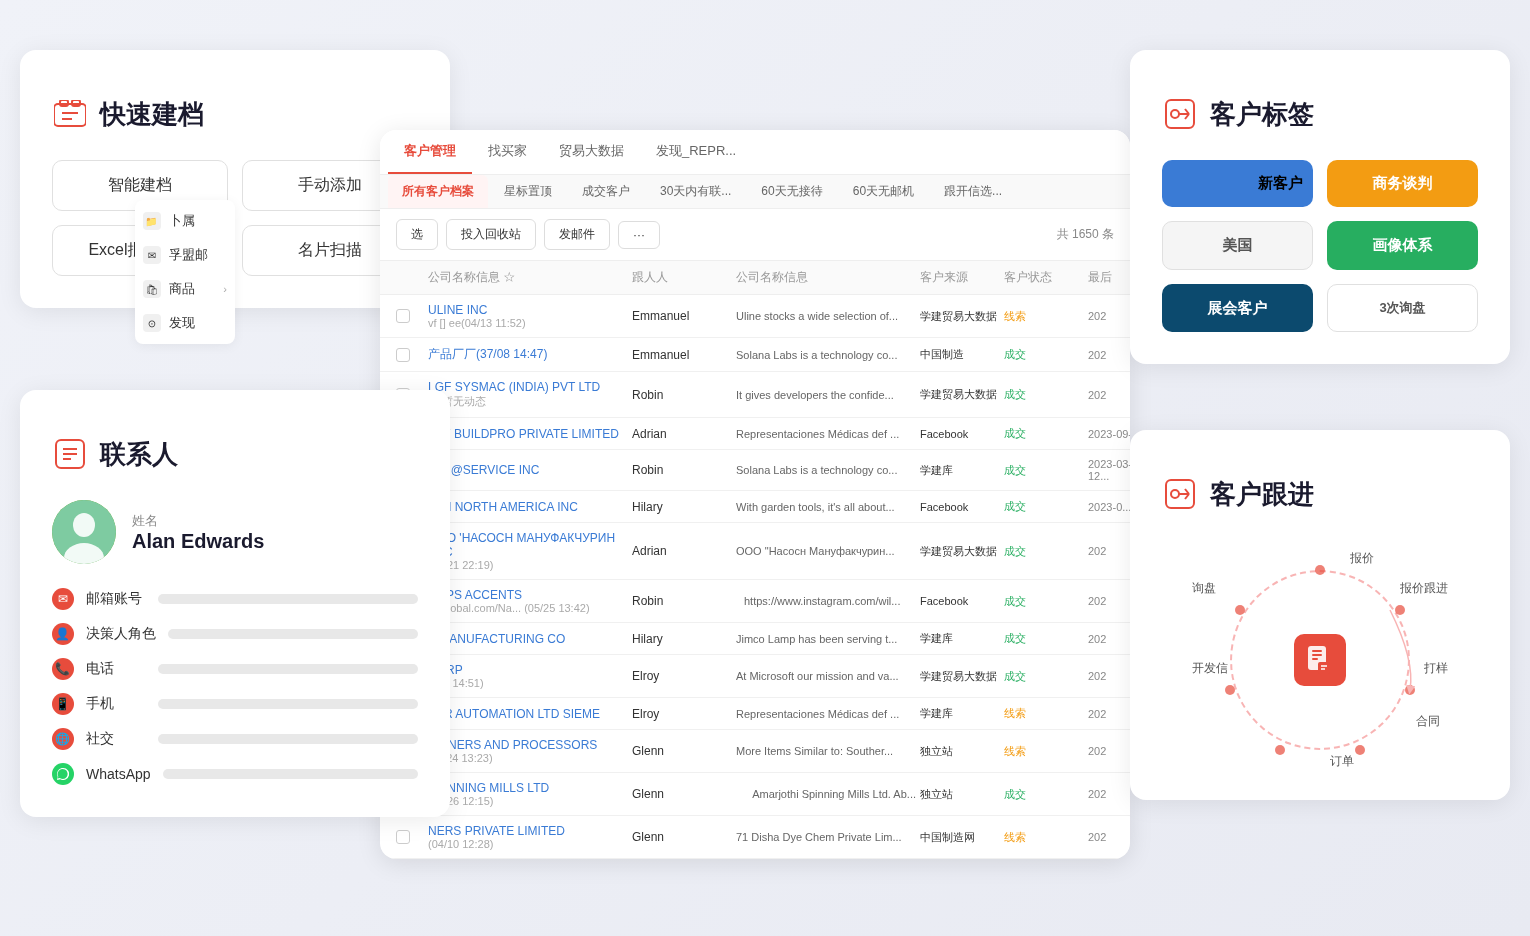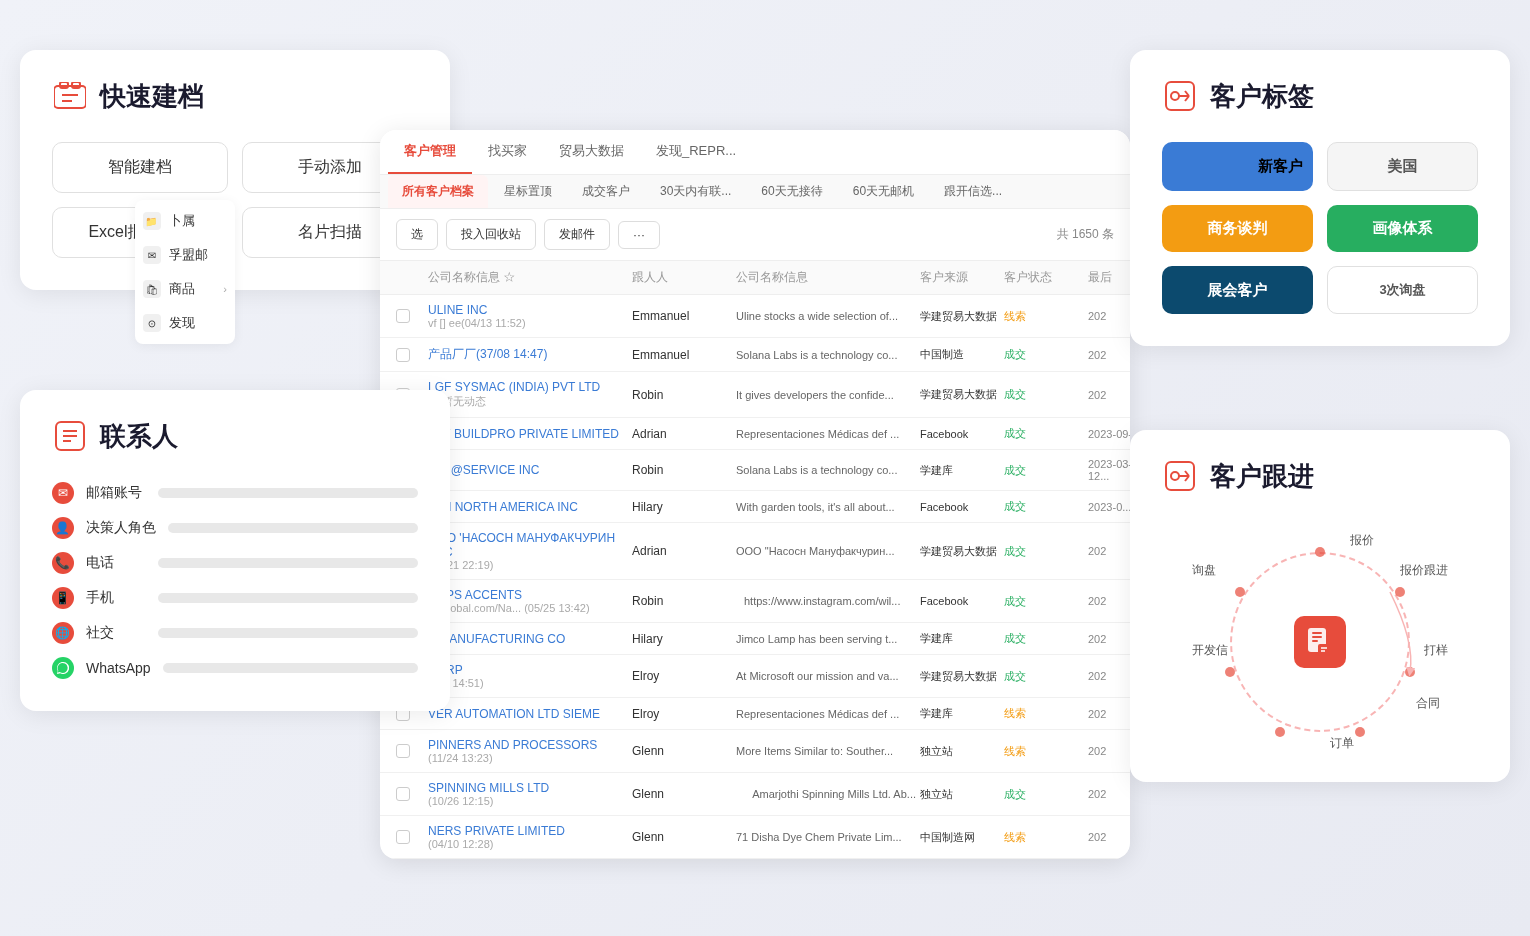--- a/index.html
+++ b/index.html
@@ -28,20 +28,21 @@
       background: #fff;
       border-radius: 16px;
       padding: 28px 32px 32px;
       box-shadow: 0 4px 24px rgba(0,0,0,0.08);
     }
     .card-header {
       display: flex;
       align-items: center;
       gap: 12px;
       margin-bottom: 28px;
+      margin-top: 18px;
     }
     .card-icon {
       width: 36px;
       height: 36px;
       display: flex;
       align-items: center;
       justify-content: center;
     }
     .card-title {
       font-size: 26px;
@@ -643,20 +644,33 @@
       <div class="card-icon">
         <svg width="30" height="30" viewBox="0 0 30 30" fill="none">
           <rect x="1" y="1" width="28" height="28" rx="5" fill="none" stroke="#e74c3c" stroke-width="2"></rect>
           <line x1="8" y1="10" x2="22" y2="10" stroke="#e74c3c" stroke-width="2"></line>
           <line x1="8" y1="15" x2="22" y2="15" stroke="#e74c3c" stroke-width="2"></line>
           <line x1="8" y1="20" x2="16" y2="20" stroke="#e74c3c" stroke-width="2"></line>
         </svg>
       </div>
       <span class="card-title">联系人</span>
     </div>
+    <div class="contact-profile">
+      <div class="avatar-wrap">
+        <svg width="64" height="64" viewBox="0 0 64 64">
+          <circle cx="32" cy="32" r="32" fill="#7ecba1"></circle>
+          <ellipse cx="32" cy="25" rx="11" ry="12" fill="#fff" opacity="0.9"></ellipse>
+          <ellipse cx="32" cy="58" rx="20" ry="15" fill="#fff" opacity="0.9"></ellipse>
+        </svg>
+      </div>
+      <div class="contact-name-wrap">
+        <span class="contact-name-label">姓名</span>
+        <span class="contact-name">Alan Edwards</span>
+      </div>
+    </div>
     <div class="contact-fields">
       <div class="contact-field-row">
         <div class="field-icon email">✉</div>
         <span class="field-label">邮箱账号</span>
         <div class="field-value-bar"></div>
       </div>
       <div class="contact-field-row">
         <div class="field-icon role">👤</div>
         <span class="field-label">决策人角色</span>
         <div class="field-value-bar"></div>
@@ -696,22 +710,22 @@
           <circle cx="10" cy="15" r="4" fill="none" stroke="#e74c3c" stroke-width="2"></circle>
           <line x1="14" y1="15" x2="24" y2="15" stroke="#e74c3c" stroke-width="2"></line>
           <line x1="20" y1="10" x2="24" y2="15" stroke="#e74c3c" stroke-width="2"></line>
           <line x1="20" y1="20" x2="24" y2="15" stroke="#e74c3c" stroke-width="2"></line>
         </svg>
       </div>
       <span class="card-title">客户标签</span>
     </div>
     <div class="tags-grid">
       <button class="tag-btn tag-blue">新客户</button>
+      <button class="tag-btn tag-orange">商务谈判</button>
       <button class="tag-btn tag-gray">美国</button>
-      <button class="tag-btn tag-orange">商务谈判</button>
       <button class="tag-btn tag-green">画像体系</button>
       <button class="tag-btn tag-purple">展会客户</button>
       <button class="tag-btn tag-outline">3次询盘</button>
     </div>
   </div>
 
   <div class="followup-card">
     <div class="card-header">
       <div class="card-icon">
         <svg width="30" height="30" viewBox="0 0 30 30" fill="none">

